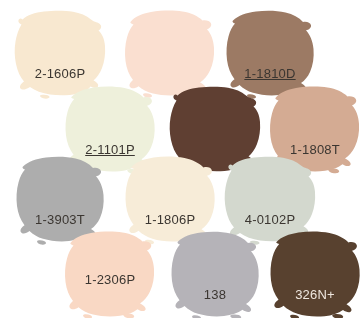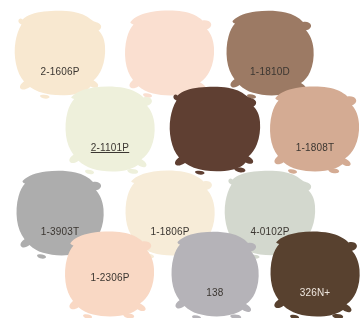--- a/index.html
+++ b/index.html
@@ -29,41 +29,41 @@
     width: 100%;
     height: 100%;
     display: block;
   }
   .swatch-label {
     position: absolute;
     left: 0;
     width: 100%;
     text-align: center;
     font-family: "Liberation Sans", sans-serif;
-    font-size: 10px;
+    font-size: 13px;
     letter-spacing: 0.2px;
     color: #3b3631;
     white-space: nowrap;
     pointer-events: none;
     -webkit-font-smoothing: antialiased;
   }
   .label-dark {
     color: #efe7df;
   }
   
   .col-a { left: 8px; }
   .col-b { left: 118px; }
   .col-c { left: 218px; }
   .col-a-off { left: 58px; }
   .col-b-off { left: 163px; }
   .col-c-off { left: 263px; }
 
   .row-1 { top: 6px; }
   .row-2 { top: 82px; }
-  .row-3 { top: 166px; }
+  .row-3 { top: 152px; }
   .row-4 { top: 227px; }
 </style>
 </head>
 <body>
 
 <div id="palette-board" style="background: rgb(255, 255, 255); width: 361px; height: 318px;">
     <div class="swatch col-a row-1">
       <svg class="swatch-shape" viewBox="0 0 104 96" preserveAspectRatio="none">
         <path d="M14.5,13.5 C19,9 27,6.5 36,5.5 C45,4.6 56,4.2 65,5.8 C72,7 78.5,9.5 83,13.5 C86,16.2 88.5,15.6 91.5,17.8 C94.5,20 93,23.5 90.5,24.5 C94,27.5 96.5,33 97,40 C97.6,48 96.5,55.5 94,62 C92,67.2 89,71.5 85.5,74.5 C88.5,76 91,78.5 90,80.5 C89,82.5 85.5,82 82.5,80.5 C80,84 75,86.5 69,87.8 C61,89.5 51,89.8 42,88.5 C34,87.3 27,84.8 22,81 C18.5,83.5 14,84.5 12.5,82.5 C11,80.5 13,77.5 16,75.5 C12,71 9.5,65 8,58 C6.5,51 6.2,43 7.5,35.5 C8.5,29.5 10.5,23 13.5,18.5 C11,17.5 9.5,15 11,13.2 C12.2,11.8 13.5,12.5 14.5,13.5 Z" fill="#f8e8d0"></path>
         <path d="M72,86 C76,85 80.5,85.5 82,87.5 C83.5,89.5 80,91 76.5,90.2 C73.5,89.5 70,88 72,86 Z" fill="#f8e8d0"></path>
@@ -77,21 +77,21 @@
         <path d="M66,87 C70.5,86 75,86.8 76,88.8 C77,90.8 73,92 69.5,91 C66.5,90.2 64,88 66,87 Z" fill="#fadfd0"></path>
         <path d="M26,87.5 C30,87 33.5,88 34,89.8 C34.5,91.5 31,92.2 28,91.2 C25.5,90.4 24,88.2 26,87.5 Z" fill="#fadfd0"></path>
       </svg>
     </div>
     <div class="swatch col-c row-1">
       <svg class="swatch-shape" viewBox="0 0 104 96" preserveAspectRatio="none">
         <path d="M15,14.5 C20,9.5 28.5,6.8 38,5.5 C48,4.2 59,4.5 67.5,6.5 C75,8.2 81,11.5 85,16 C88.5,15.2 92.5,16.5 93,19.2 C93.5,21.8 90.8,23.8 88,24.2 C92,28.5 94.8,35 95.5,43 C96.2,51.5 95,59.5 92,66 C89.8,70.8 86.8,74.5 83,77 C86,78.8 89,81.5 87.8,83.8 C86.5,86 82.5,85 79.5,82.8 C75,86 68.5,88.2 61,89 C52,90 42.5,89 35,86.8 C29.5,85.2 25,82.5 21.5,79 C18.5,81.5 14.5,82.5 13,80.2 C11.5,78 13.8,75 16.5,73.2 C12.5,68 10,61.5 9,54 C8,46 8.5,37.5 10.5,30.5 C12,25 14.2,20.5 17,17.5 C14.8,16.8 13.8,15.5 15,14.5 Z" fill="#9c7a64"></path>
         <path d="M68,88 C72.5,87 77,87.8 78,89.8 C79,91.8 75,93 71.5,92 C68.5,91.2 66,89 68,88 Z" fill="#9c7a64"></path>
         <path d="M30,88.5 C34,88 37.5,89 38,90.8 C38.5,92.5 35,93.2 32,92.2 C29.5,91.4 28,89.2 30,88.5 Z" fill="#9c7a64"></path>
       </svg>
-      <div class="swatch-label" style="top: 60px;">1-1810D</div>
+      <div class="swatch-label" style="top: 60px; text-decoration: underline;">1-1810D</div>
     </div>
     <div class="swatch col-a-off row-2">
       <svg class="swatch-shape" viewBox="0 0 104 96" preserveAspectRatio="none">
         <path d="M13.5,15 C18,10 26,7 35.5,5.5 C46,4 57.5,4.2 66.5,6 C74.5,7.6 81,11 85.5,15.5 C89,14.5 93,15.5 93.8,18.2 C94.5,20.8 91.8,23 89,23.8 C93,28 95.8,34.5 96.5,42.5 C97.2,51 96,59 93,65.5 C90.8,70.5 87.5,74.5 83.5,77.2 C86.5,79 89.5,81.8 88.2,84 C87,86.2 83,85.2 80,83 C75.5,86.2 69,88.5 61.5,89.2 C52,90.2 42,89.2 34.5,86.8 C28.8,85 24,82.2 20.5,78.8 C17.5,81.2 13.2,82 11.8,79.8 C10.4,77.5 12.8,74.5 15.5,72.8 C11.5,67.5 9,61 8,53.5 C7,45.5 7.5,37 9.5,30 C11,24.5 13.5,20 16.2,17 C14,16.2 12.5,16 13.5,15 Z" fill="#eef0db"></path>
         <path d="M70,87.5 C74.5,86.5 79,87.2 80,89.2 C81,91.2 77,92.5 73.5,91.5 C70.5,90.7 68,88.5 70,87.5 Z" fill="#eef0db"></path>
         <path d="M28,88 C32,87.5 35.5,88.5 36,90.2 C36.5,92 33,92.8 30,91.8 C27.5,91 26,88.8 28,88 Z" fill="#eef0db"></path>
       </svg>
       <div class="swatch-label" style="top: 60px; text-decoration: underline;">2-1101P</div>
     </div>
     <div class="swatch col-b-off row-2">

